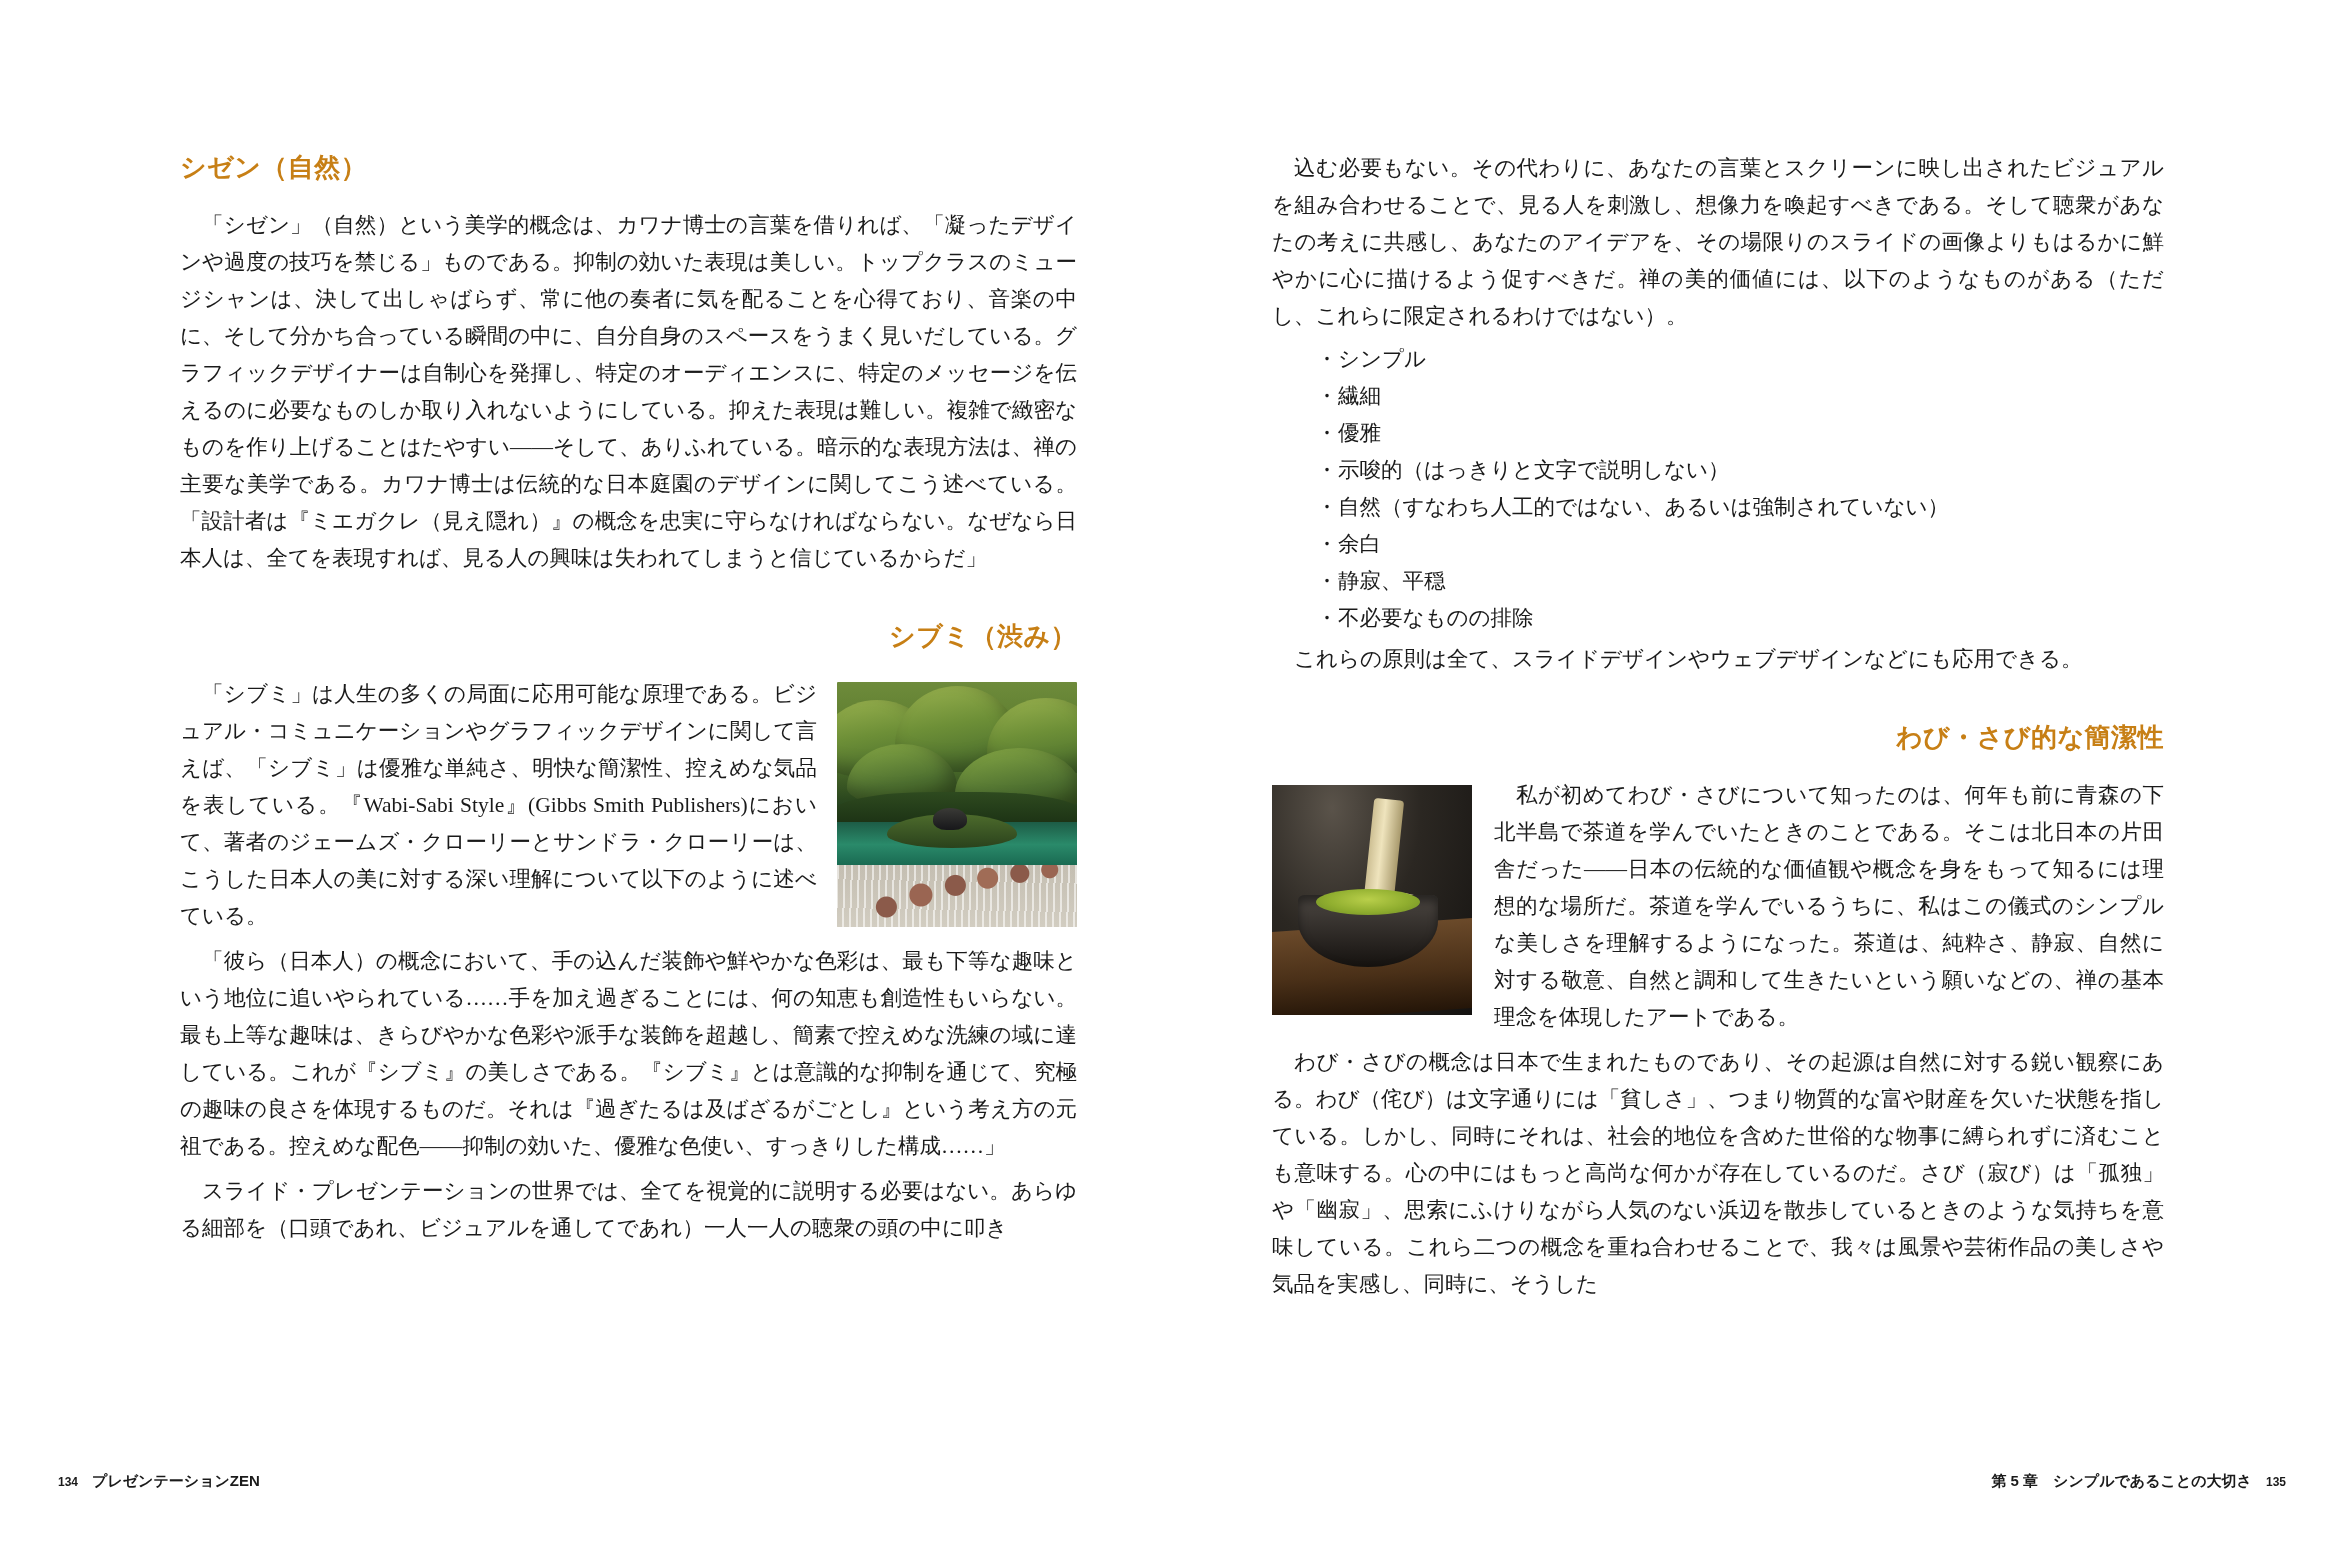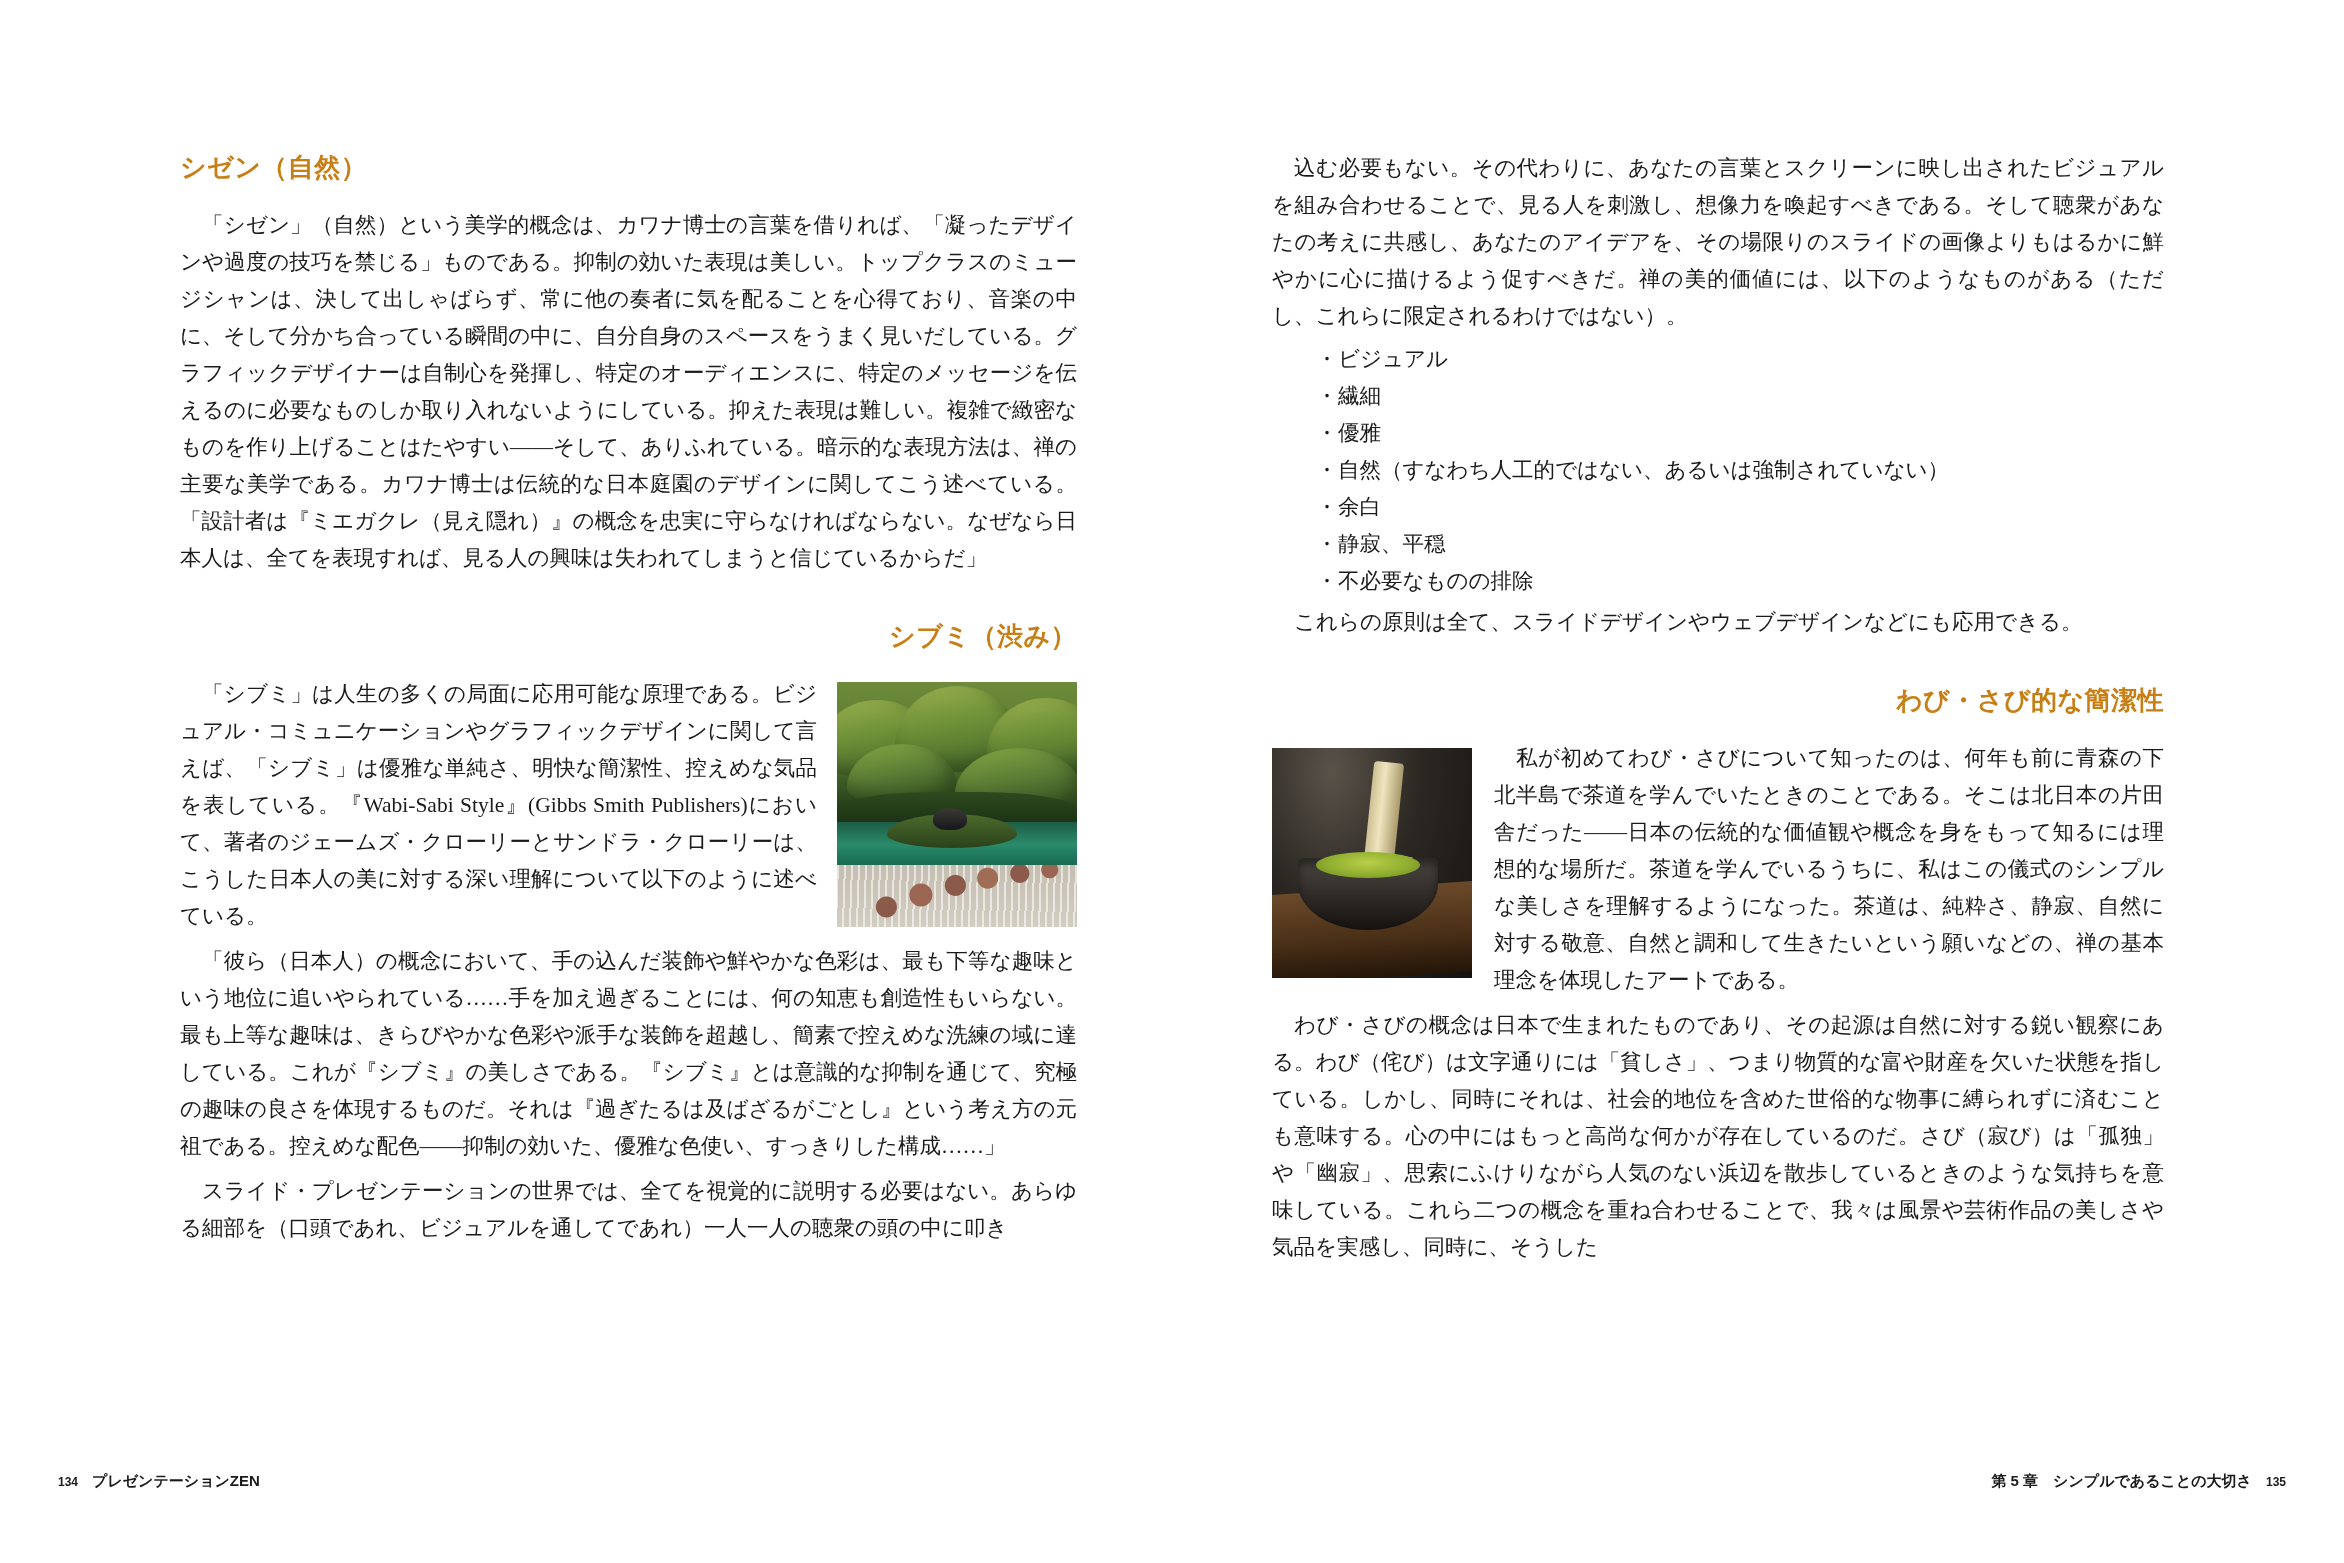--- a/index.html
+++ b/index.html
@@ -266,23 +266,24 @@
       <span class="folio">134</span>
       <span>プレゼンテーションZEN</span>
     </div>
   </div>
 
   <div class="page page-right">
 
     <p class="para">込む必要もない。その代わりに、あなたの言葉とスクリーンに映し出されたビジュアルを組み合わせることで、見る人を刺激し、想像力を喚起すべきである。そして聴衆があなたの考えに共感し、あなたのアイデアを、その場限りのスライドの画像よりもはるかに鮮やかに心に描けるよう促すべきだ。禅の美的価値には、以下のようなものがある（ただし、これらに限定されるわけではない）。</p>
 
     <ul class="zen-list">
-      <li>ビジュアル</li>
+      <li>シンプル</li>
       <li>繊細</li>
       <li>優雅</li>
+      <li>示唆的（はっきりと文字で説明しない）</li>
       <li>自然（すなわち人工的ではない、あるいは強制されていない）</li>
       <li>余白</li>
       <li>静寂、平穏</li>
       <li>不必要なものの排除</li>
     </ul>
 
     <p class="para after-list">これらの原則は全て、スライドデザインやウェブデザインなどにも応用できる。</p>
 
     <h2 class="heading second">わび・さび的な簡潔性</h2>
 

